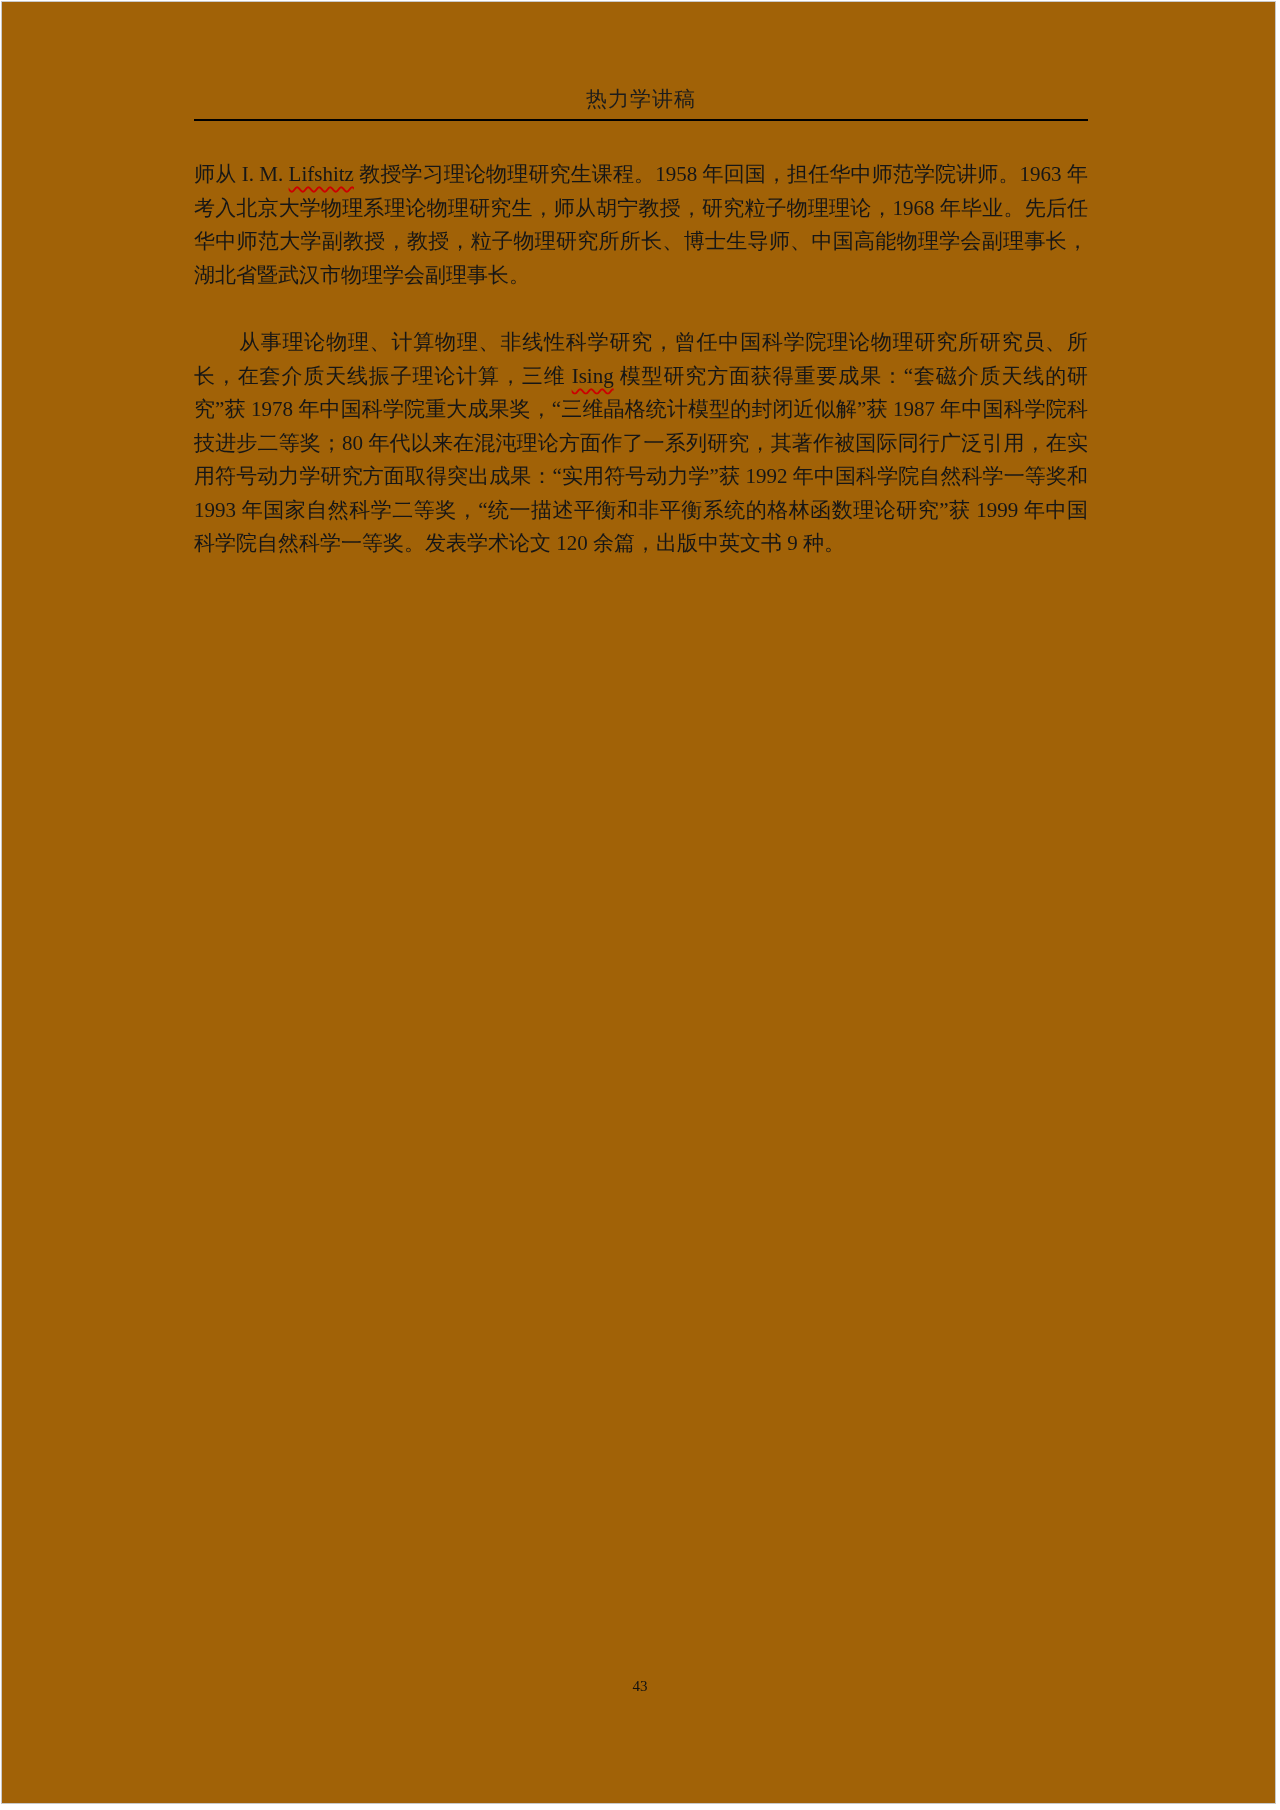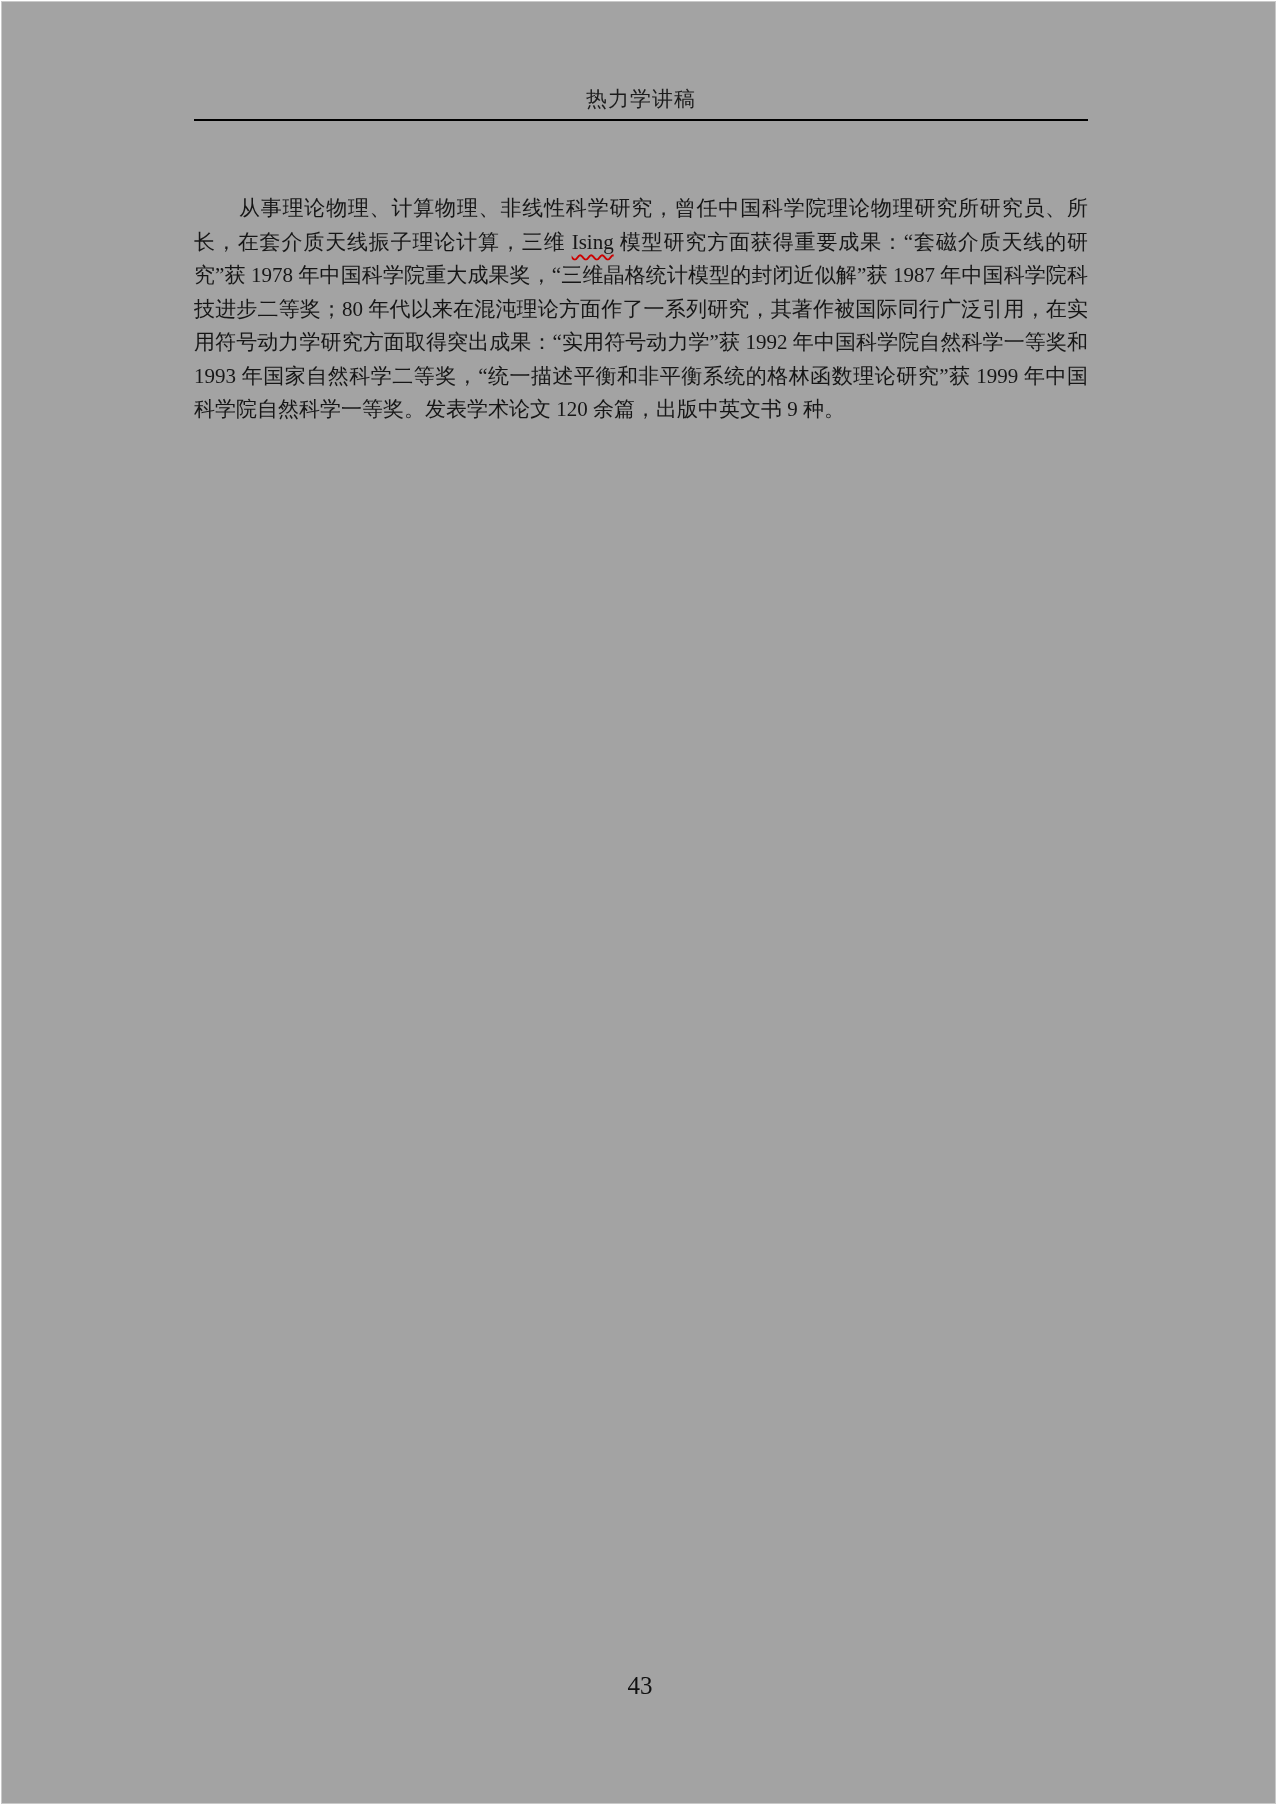--- a/index.html
+++ b/index.html
@@ -14,21 +14,21 @@
     font-family: "Liberation Serif", "DejaVu Serif", serif;
     color: #161616;
     overflow: hidden;
   }
   .page {
     position: absolute;
     left: 1px;
     top: 1px;
     width: 1275px;
     height: 1803px;
-    background: #a3a3a3;
+    background: #a16207;
     border: 1px solid #c9c9c9;
     box-sizing: border-box;
   }
   .doc-header-title {
     position: absolute;
     top: 84px;
     left: 192px;
     width: 894px;
     text-align: center;
     font-size: 21px;
@@ -79,36 +79,39 @@
     text-decoration-thickness: 2px;
     text-underline-offset: 5px;
     text-decoration-skip-ink: none;
   }
   .page-number {
     position: absolute;
     top: 1672px;
     left: 0;
     width: 1276px;
     text-align: center;
-    font-size: 25px;
+    font-size: 15px;
     line-height: 24px;
     color: #111111;
   }
 </style>
 </head>
 <body>
 
 <div class="page">
 
   <div class="doc-header-title">热力学讲稿</div>
 
   <div class="header-rule"></div>
 
   <div class="text-column">
 
+    <p>
+      <span>师从 I. M. </span><span class="misspelled">Lifshitz</span><span> 教授学习理论物理研究生课程。1958 年回国，担任华中师范学院讲师。1963 年考入北京大学物理系理论物理研究生，师从胡宁教授，研究粒子物理理论，1968 年毕业。先后任华中师范大学副教授，教授，粒子物理研究所所长、博士生导师、中国高能物理学会副理事长，湖北省暨武汉市物理学会副理事长。</span>
+    </p>
 
 
     <p class="para-indent para-2">
       <span>从事理论物理、计算物理、非线性科学研究，曾任中国科学院理论物理研究所研究员、所长，在套介质天线振子理论计算，三维 </span><span class="misspelled">Ising</span><span> 模型研究方面获得重要成果：“套磁介质天线的研究”获 1978 年中国科学院重大成果奖，“三维晶格统计模型的封闭近似解”获 1987 年中国科学院科技进步二等奖；80 年代以来在混沌理论方面作了一系列研究，其著作被国际同行广泛引用，在实用符号动力学研究方面取得突出成果：“实用符号动力学”获 1992 年中国科学院自然科学一等奖和 1993 年国家自然科学二等奖，“统一描述平衡和非平衡系统的格林函数理论研究”获 1999 年中国科学院自然科学一等奖。发表学术论文 120 余篇，出版中英文书 9 种。</span>
     </p>
 
 
   </div>
 
   <div class="page-number">43</div>

